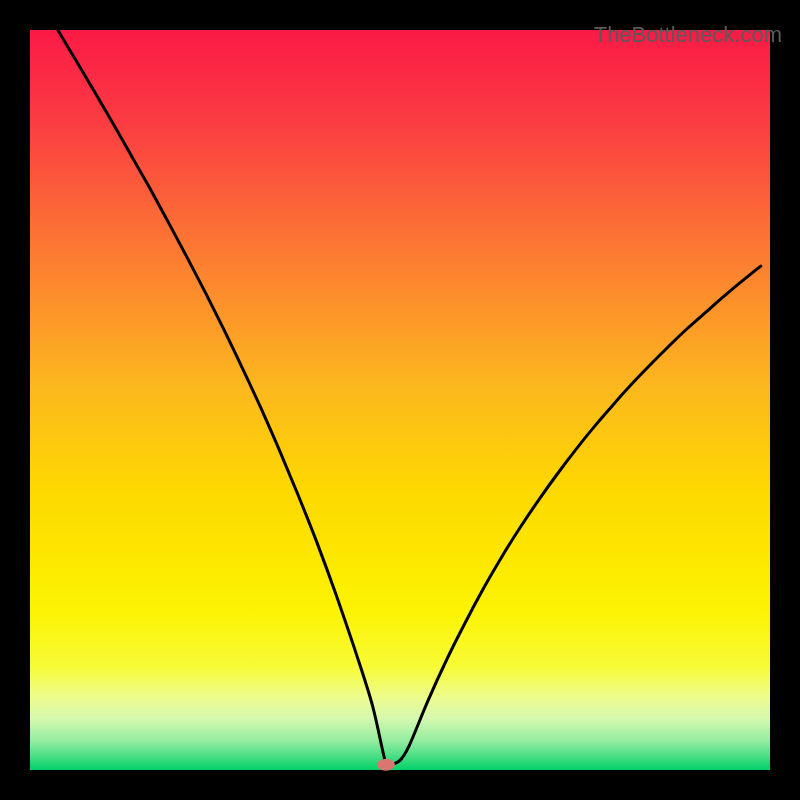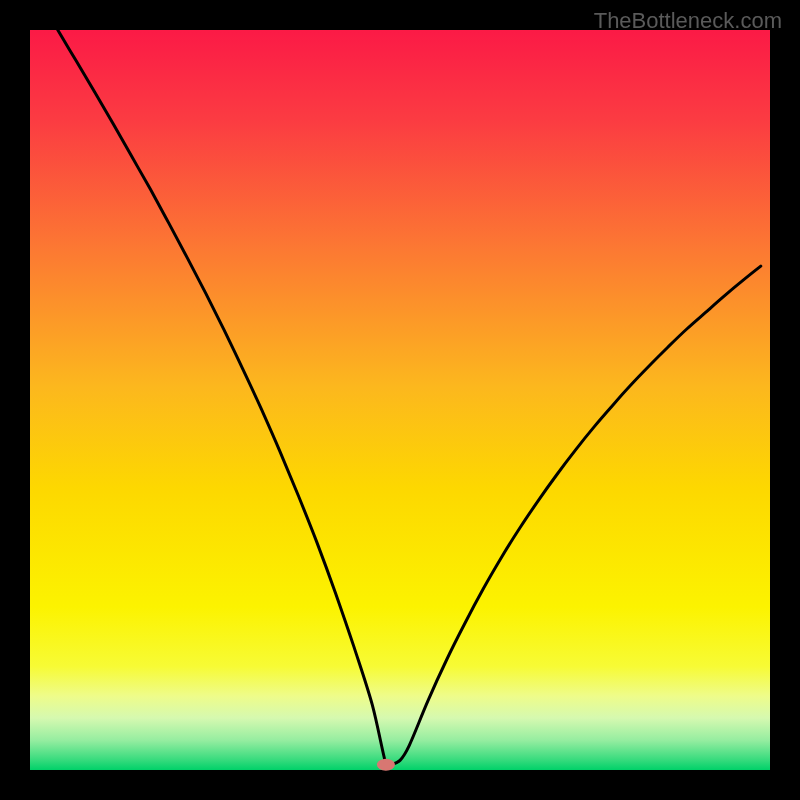--- a/index.html
+++ b/index.html
@@ -4,21 +4,21 @@
 <style>
   * { margin: 0; padding: 0; box-sizing: border-box; }
   body {
     width: 800px;
     height: 800px;
     background: #000;
     position: relative;
   }
   .watermark {
     position: absolute;
-    top: 8px;
+    top: 22px;
     right: 18px;
     font-family: Arial, sans-serif;
     font-size: 22px;
     color: #5a5a5a;
     font-weight: 500;
     z-index: 10;
   }
   .chart {
     display: block;
   }

